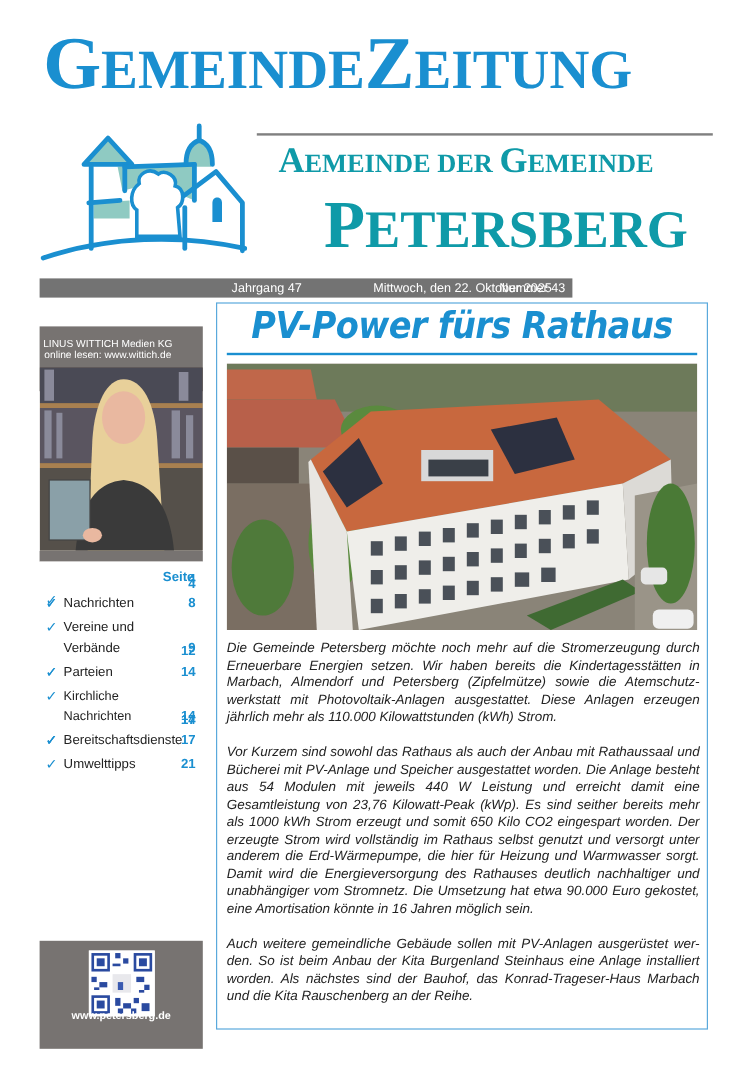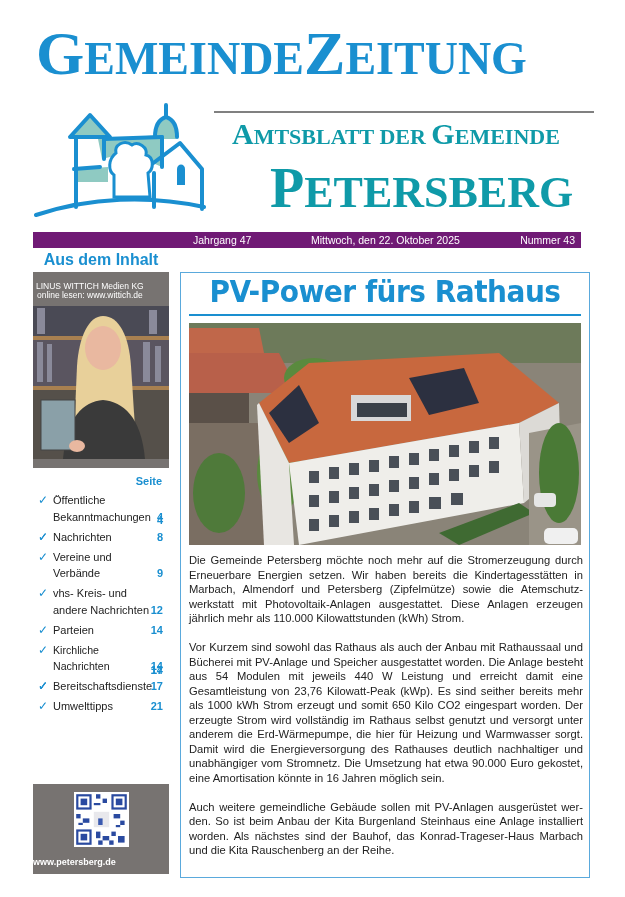--- a/index.html
+++ b/index.html
@@ -14,40 +14,40 @@
   .header-rule { position:absolute; left:214px; top:111px; width:380px; height:2px; background:#808080; }
 
   .subtitle { position:absolute; left:232px; top:119px; color:#0f9aa8; font-family:"Liberation Serif", serif; font-weight:bold; white-space:nowrap; line-height:1; }
   .subtitle .cap { font-size:30px; }
   .subtitle .small { font-size:22px; }
 
   .town { position:absolute; left:270px; top:160px; color:#0f9aa8; font-family:"Liberation Serif", serif; font-weight:bold; white-space:nowrap; line-height:1; }
   .town .cap { font-size:56px; }
   .town .small { font-size:44px; }
 
-  .infobar { position:absolute; left:33px; top:232px; width:548px; height:16px; background:#701a75; color:#ffffff; font-size:10.5px; }
+  .infobar { position:absolute; left:33px; top:232px; width:444px; height:16px; background:#737373; color:#ffffff; font-size:10.5px; }
   .infobar span { position:absolute; top:2px; white-space:nowrap; }
 
   .sidebar { position:absolute; left:33px; top:248px; width:136px; height:626px; }
   .sb-head { position:absolute; left:0; top:0; width:136px; height:24px; background:#ffffff; color:#1a8fd0; font-weight:bold; font-size:16px; text-align:center; line-height:24px; }
   .sb-gray1 { position:absolute; left:0; top:24px; width:136px; height:54px; background:#777371; }
   .sb-pub { position:absolute; left:3px; top:34px; color:#ffffff; font-size:8.5px; line-height:9px;text-align:center; }
   .sb-photo { position:absolute; left:0; top:58px; width:136px; height:153px; overflow:hidden; }
   .sb-gray2 { position:absolute; left:0; top:211px; width:136px; height:9px; background:#777371; }
   .sb-toc { position:absolute; left:0; top:220px; width:136px; height:225px; background:#ffffff; }
   .toc-head { position:absolute; right:7px; top:7px; color:#1a8fd0; font-weight:bold; font-size:11px; }
   .toc-list { position:absolute; left:4px; top:24px; width:128px; margin:0; padding:0; list-style:none; }
   .toc-item { position:relative; font-size:11px; color:#222; line-height:16.6px; padding-left:16px; padding-right:16px; margin-bottom:3.4px; }
   .toc-check { position:absolute; left:1px; top:0; color:#1a8fd0; font-size:12px; }
   .toc-page { position:absolute; right:2px; bottom:0; color:#1a8fd0; font-weight:bold; font-size:11px; }
   .sb-gray3 { position:absolute; left:0; top:536px; width:136px; height:90px; background:#777371; }
   .qr { position:absolute; left:41px; top:8px; width:55px; height:55px; background:#ffffff; }
-  .sb-url { position:absolute; left:0; top:73px; width:136px; color:#ffffff; font-weight:bold; font-size:9px; }
-
-  .article { position:absolute; left:180px; top:272px; width:410px; height:606px; border:1.5px solid #5aa9dc; box-sizing:border-box; }
+  .sb-url { position:absolute; left:0; top:57px; width:136px; text-align:center; color:#ffffff; font-weight:bold; font-size:9px; }
+
+  .article { position:absolute; left:180px; top:252px; width:410px; height:606px; border:1.5px solid #5aa9dc; box-sizing:border-box;font-style:italic; }
   .art-title { position:absolute; left:0; top:2px; width:100%; text-align:center; color:#1a8fd0; font-family:"DejaVu Sans", sans-serif; font-weight:bold; font-size:28px; letter-spacing:-0.5px; transform:scaleY(1.1); }
   .art-rule { position:absolute; left:8px; top:41px; width:392px; height:1.5px; background:#1a8fd0; }
   .art-photo { position:absolute; left:8px; top:50px; width:392px; height:222px; overflow:hidden; background:#c8c2b8; }
   .art-body { position:absolute; left:8px; top:280px; width:394px; font-size:11.2px; color:#222; line-height:14.5px; text-align:justify; }
   .art-body p { margin:0 0 14.5px 0; }
 </style>
 </head>
 <body>
 
 <div class="masthead-title">
@@ -75,35 +75,34 @@
     <path d="M88 92 L92 80"></path>
     <path d="M6 118 C60 100 120 98 174 110"></path>
   </g>
   <path d="M147 72 C147 66 155 66 155 72 L155 88 L147 88 Z" fill="#1a8fd0"></path>
   <path d="M86 56 C84 48 94 42 102 48 C108 44 118 50 116 58 C124 60 124 72 118 76 L120 100 L84 100 L84 78 C78 74 78 62 86 56 Z" fill="#ffffff" stroke="#1a8fd0" stroke-width="3"></path>
 </svg>
 
 <div class="header-rule"></div>
 
 <div class="subtitle">
-  <span class="cap">A</span><span class="small">MTSBLATT DER </span><span class="cap">G</span><span class="small">EMEINDE</span>
+  <span class="cap">A</span><span class="small">EMEINDE DER </span><span class="cap">G</span><span class="small">EMEINDE</span>
 </div>
 
 <div class="town">
   <span class="cap">P</span><span class="small">ETERSBERG</span>
 </div>
 
 <div class="infobar">
   <span style="left:160px">Jahrgang 47</span>
   <span style="left:278px">Mittwoch, den 22. Oktober 2025</span>
   <span style="right:6px">Nummer 43</span>
 </div>
 
 <div class="sidebar">
-  <div class="sb-head">Aus dem Inhalt</div>
   <div class="sb-gray1"></div>
   <div class="sb-pub">
     <div>LINUS WITTICH Medien KG</div>
     <div>online lesen: www.wittich.de</div>
   </div>
   <div class="sb-photo">
     <svg width="136" height="153" viewBox="0 0 136 153">
       <rect width="136" height="153" fill="#6b5a4a"></rect>
       <rect x="0" y="0" width="136" height="30" fill="#4a4a55"></rect>
       <rect x="0" y="30" width="136" height="4" fill="#a88050"></rect>
@@ -122,25 +121,25 @@
       <ellipse cx="70" cy="42" rx="18" ry="22" fill="#e9b8a0"></ellipse>
       <path d="M30 153 C34 110 50 96 70 94 C90 96 108 110 112 153 Z" fill="#3a3a3a"></path>
       <rect x="8" y="94" width="34" height="50" fill="#8aa0a8" stroke="#444" stroke-width="1"></rect>
       <ellipse cx="44" cy="140" rx="8" ry="6" fill="#e9b8a0"></ellipse>
     </svg>
   </div>
   <div class="sb-gray2"></div>
   <div class="sb-toc">
     <div class="toc-head">Seite</div>
     <ul class="toc-list">
-      <li class="toc-item"><span class="toc-check">✓</span><span>Öffentliche Bekanntmachungen</span><span class="toc-page">4</span></li>
+      <li class="toc-item"><span class="toc-check">✓</span><span class="toc-page">4</span></li>
       <li class="toc-item"><span class="toc-check">✓</span><span class="toc-page">4</span></li>
       <li class="toc-item"><span class="toc-check">✓</span><span>Nachrichten</span><span class="toc-page">8</span></li>
       <li class="toc-item"><span class="toc-check">✓</span><span>Vereine und Verbände</span><span class="toc-page">9</span></li>
-      <li class="toc-item"><span class="toc-check">✓</span><span>vhs- Kreis- und andere Nachrichten</span><span class="toc-page">12</span></li>
+      <li class="toc-item"><span class="toc-check">✓</span><span class="toc-page">12</span></li>
       <li class="toc-item"><span class="toc-check">✓</span><span>Parteien</span><span class="toc-page">14</span></li>
       <li class="toc-item" style="padding-right:14px"><span class="toc-check">✓</span><span style="font-size:10.6px">Kirchliche Nachrichten</span><span class="toc-page">14</span></li>
       <li class="toc-item"><span class="toc-check">✓</span><span class="toc-page">14</span></li>
       <li class="toc-item"><span class="toc-check">✓</span><span class="toc-page">17</span></li>
       <li class="toc-item"><span class="toc-check">✓</span><span>Bereitschaftsdienste</span><span class="toc-page">17</span></li>
       <li class="toc-item"><span class="toc-check">✓</span><span>Umwelttipps</span><span class="toc-page">21</span></li>
     </ul>
   </div>
   <div class="sb-gray3">
     <svg class="qr" viewBox="0 0 25 25">

